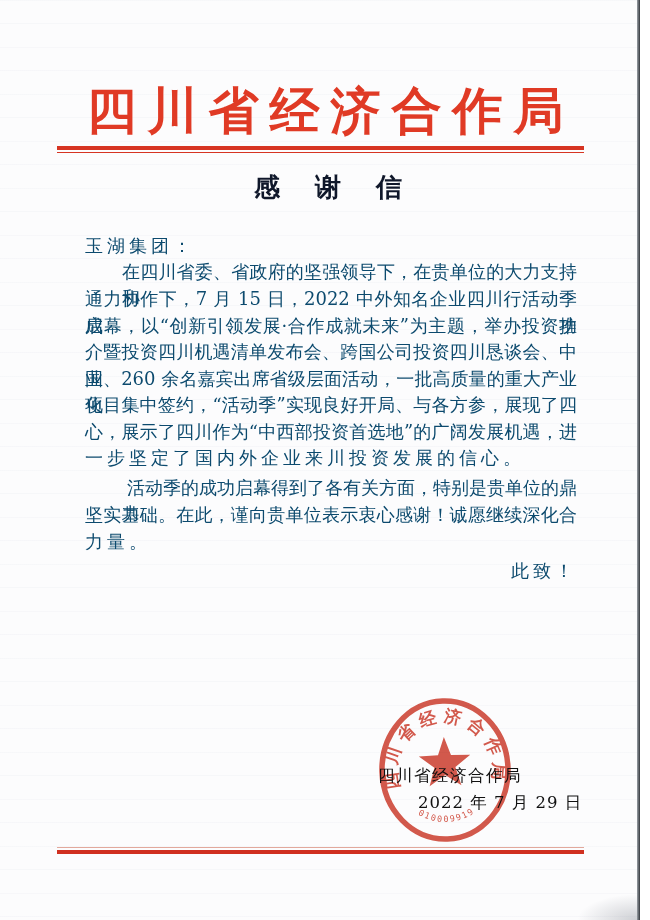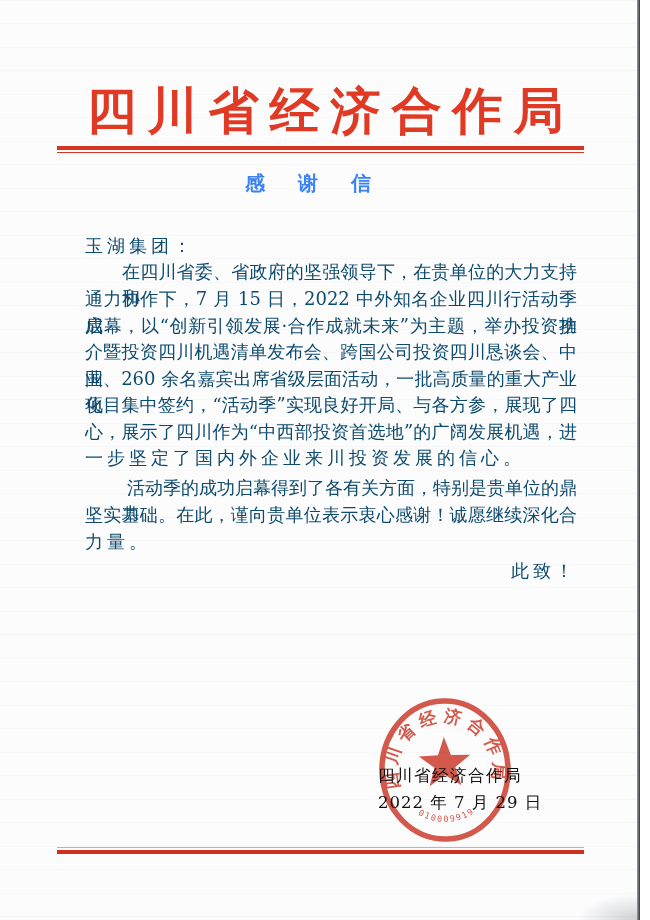--- a/index.html
+++ b/index.html
@@ -27,22 +27,22 @@
     position:absolute;left:58px;top:78px;width:534px;
     text-align:center;font-size:50px;font-weight:bold;
     color:#e03a25;letter-spacing:11px;white-space:nowrap;
     text-indent:11px;
   }
   .head-rule{position:absolute;left:57px;top:146px;width:527px;height:8px;}
   .head-rule .thick{height:3.5px;background:#d63422;}
   .head-rule .gap{height:2px;}
   .head-rule .thin{height:1.5px;background:#d63422;}
   .doc-title{
-    position:absolute;left:53px;top:170px;width:510px;
-    text-align:center;font-size:20px;font-weight:bold;color:#3b82f6;
+    position:absolute;left:73px;top:170px;width:510px;
+    text-align:center;font-size:26px;font-weight:bold;color:#0f172a;
     letter-spacing:13px;text-indent:13px;
   }
   .body-text{
     position:absolute;left:85px;top:233px;width:492px;
     font-size:18px;color:#0c4a6e;
   }
   .ln{height:26.5px;line-height:26.5px;white-space:nowrap;letter-spacing:4px;}
   .ln.just{
     white-space:normal;letter-spacing:0;
     text-align:justify;text-align-last:justify;
@@ -54,21 +54,21 @@
     position:absolute;left:370px;top:690px;width:150px;height:160px;
     opacity:.82;mix-blend-mode:multiply;transform:rotate(-2deg);
     pointer-events:none;
   }
   .stamp svg{display:block;}
   .signature-block{
     position:absolute;left:378px;top:762px;z-index:2;
     font-size:16.5px;color:#101010;
   }
   .signature-block .org{letter-spacing:1.5px;height:27px;line-height:27px;white-space:nowrap;}
-  .signature-block .date{letter-spacing:1px;height:27px;line-height:27px;white-space:nowrap;}
+  .signature-block .date{letter-spacing:1px;height:27px;line-height:27px;white-space:nowrap;margin-left:40px;}
   .foot-rule{position:absolute;left:57px;top:847px;width:527px;height:8px;}
   .foot-rule .thin{height:1px;background:#e2a89c;}
   .foot-rule .gap{height:1.5px;}
   .foot-rule .thick{height:4px;background:#d03020;}
 </style>
 </head>
 <body>
 
 <div class="page">
 

